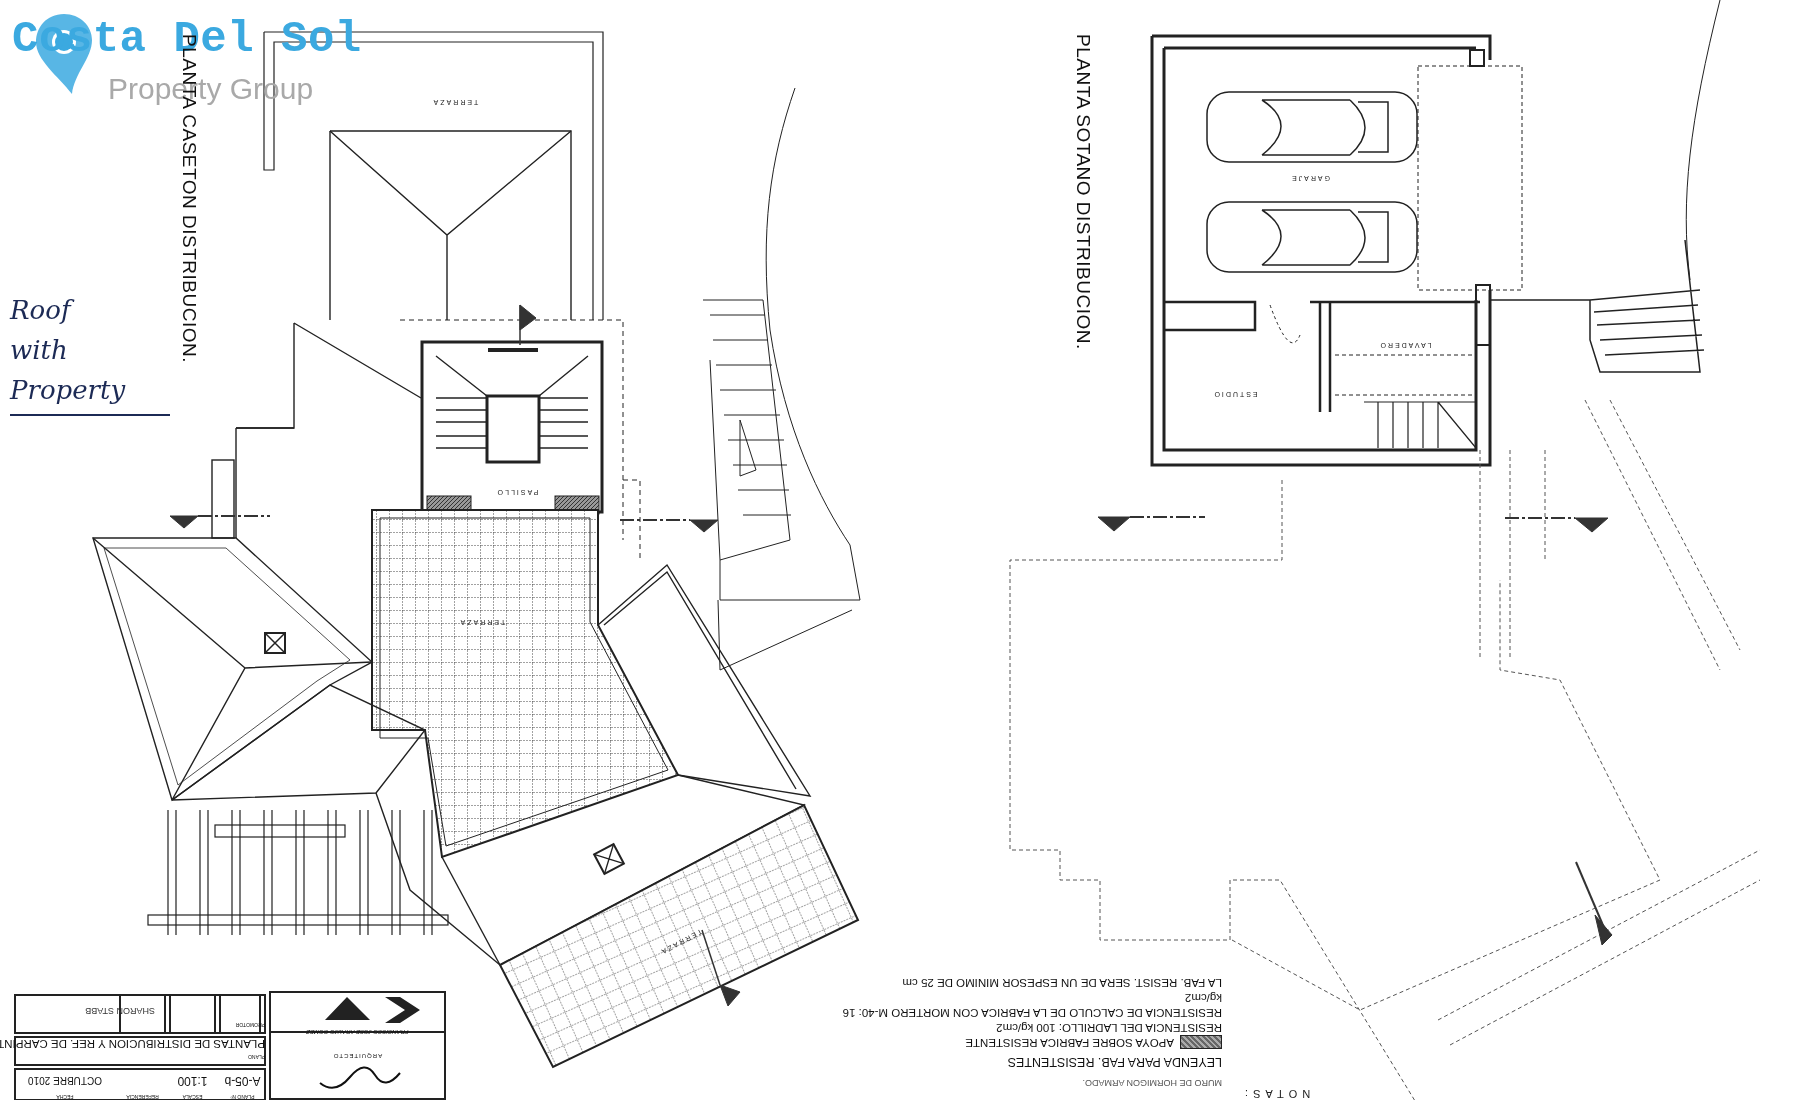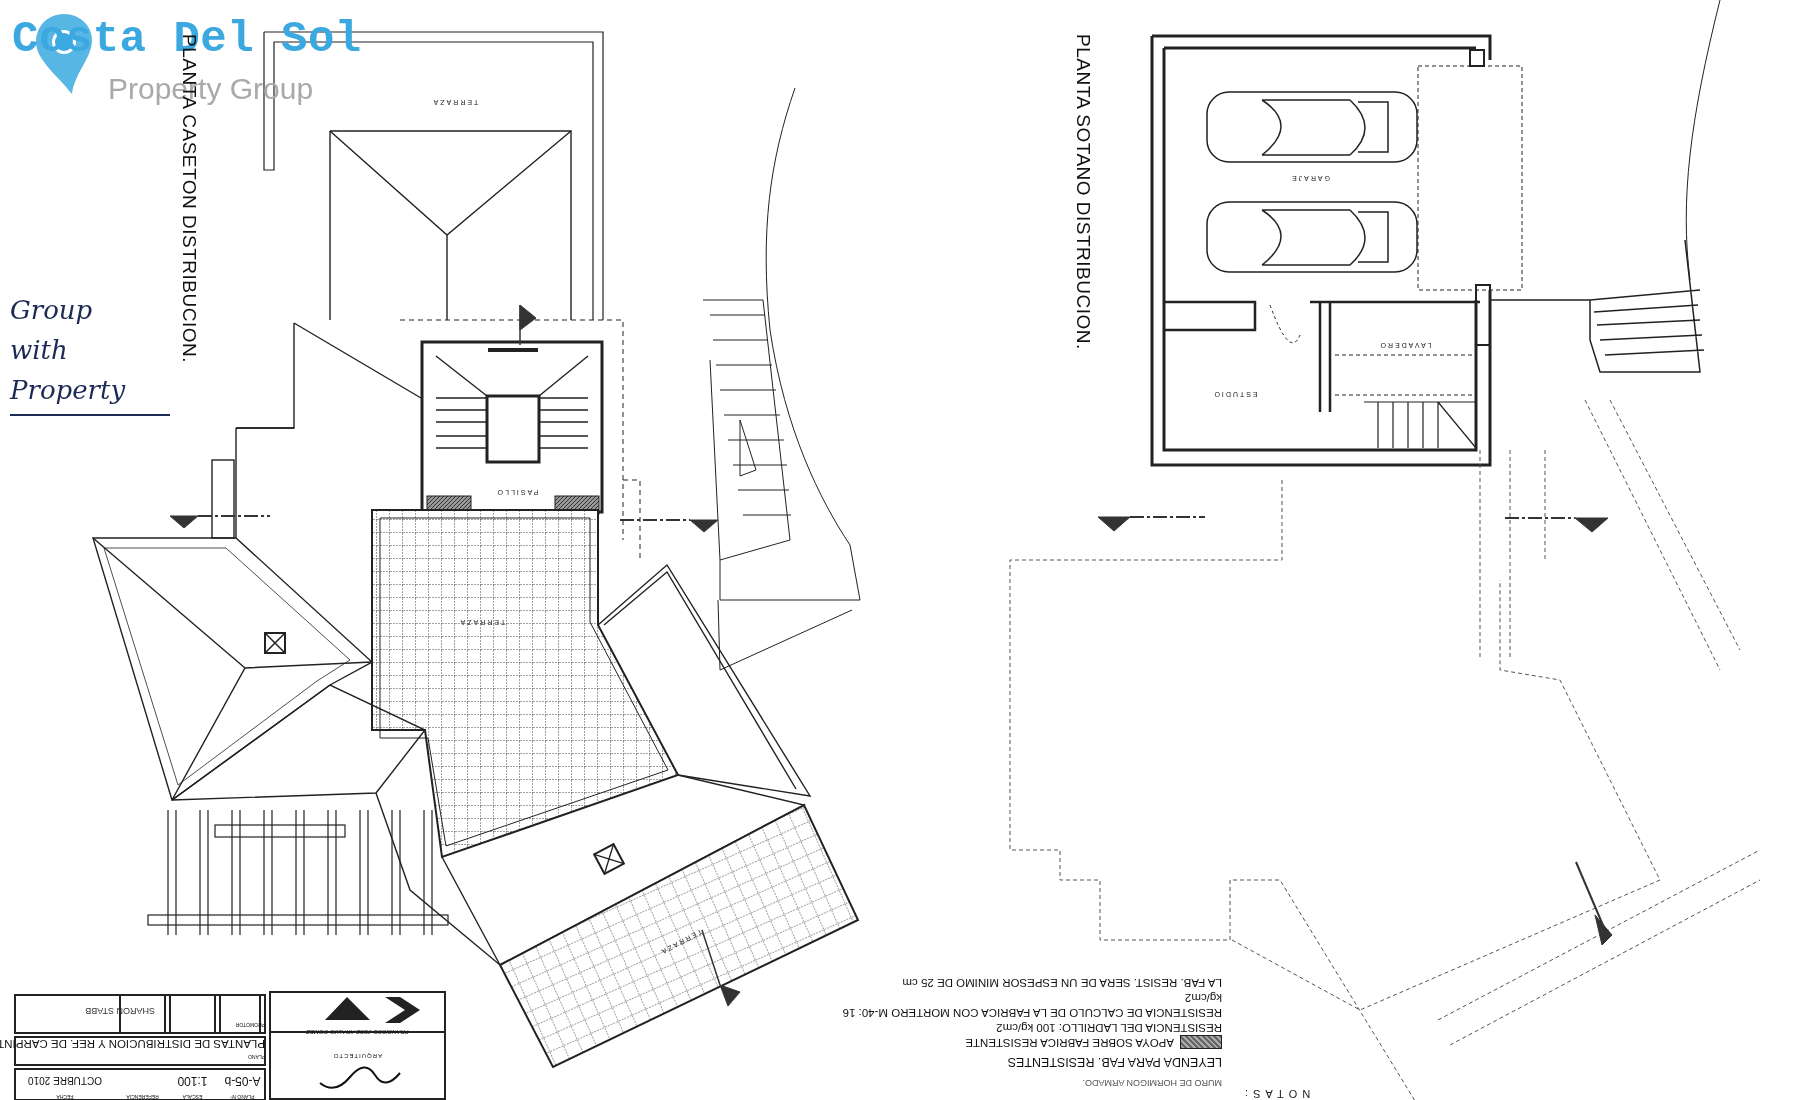--- a/index.html
+++ b/index.html
@@ -185,21 +185,21 @@
     <circle cx="32" cy="30" r="9" fill="#3ba9e0"></circle>
   </svg>
   <span class="brand">Costa Del Sol</span>
   <span class="sub">Property Group</span>
 </div>
 
 <div class="vlabel" style="left:178px;top:34px;">PLANTA CASETON DISTRIBUCION.</div>
 <div class="vlabel" style="left:1072px;top:34px;">PLANTA SOTANO DISTRIBUCION.</div>
 
 <div class="hand">
-  <div>Group</div>
+  <div>Roof</div>
   <div>with</div>
   <div>Property</div>
   <span class="u"></span>
 </div>
 
 <div class="flip tb" style="left:15px;top:995px;width:250px;height:105px;">
   <div style="position:absolute;left:0;top:0;width:45px;height:38px;text-align:center;">
     <div style="font-size:5px;">PLANO Nº</div>
     <div style="font-size:12px;margin-top:6px;">A-05-b</div>
   </div>

